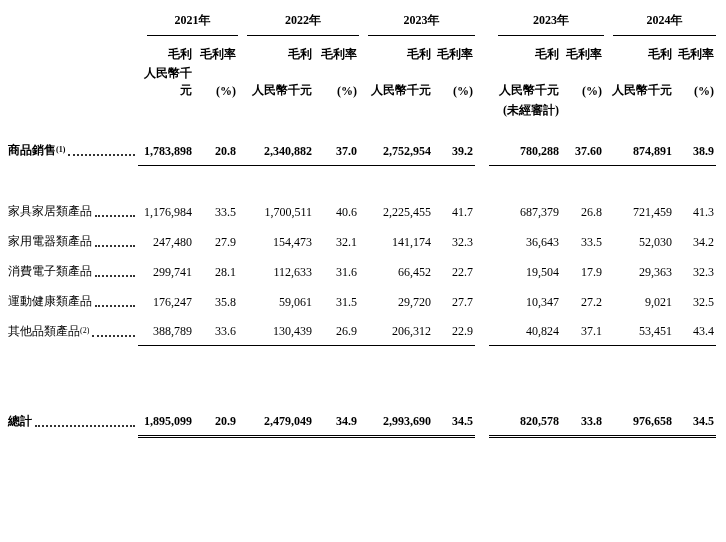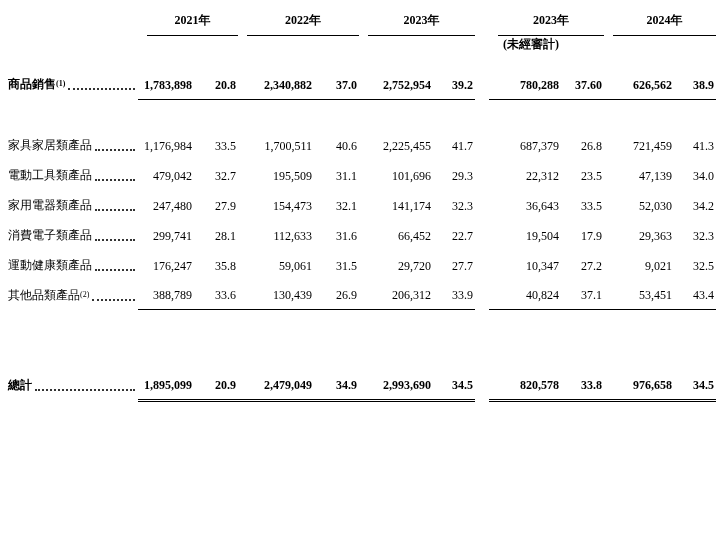--- a/index.html
+++ b/index.html
@@ -69,20 +69,48 @@
             <div class="yline">2023年</div>
           </th>
         <th class="gapc"></th>
         <th colspan="2">
             <div class="yline">2023年</div>
           </th>
         <th colspan="2">
             <div class="yline">2024年</div>
           </th>
       </tr>
+      <tr class="hr3">
+        <th class="lbl"></th>
+        <th class="num">毛利</th>
+        <th class="num">毛利率</th>
+        <th class="num">毛利</th>
+        <th class="num">毛利率</th>
+        <th class="num">毛利</th>
+        <th class="num">毛利率</th>
+        <th class="gapc"></th>
+        <th class="num">毛利</th>
+        <th class="num">毛利率</th>
+        <th class="num">毛利</th>
+        <th class="num">毛利率</th>
+      </tr>
+      <tr class="hr4">
+        <th class="lbl"></th>
+        <th class="num">人民幣千元</th>
+        <th class="num">(%)</th>
+        <th class="num">人民幣千元</th>
+        <th class="num">(%)</th>
+        <th class="num">人民幣千元</th>
+        <th class="num">(%)</th>
+        <th class="gapc"></th>
+        <th class="num">人民幣千元</th>
+        <th class="num">(%)</th>
+        <th class="num">人民幣千元</th>
+        <th class="num">(%)</th>
+      </tr>
       <tr class="hr5">
         <th class="lbl"></th>
         <th colspan="6"></th>
         <th class="gapc"></th>
         <th class="num">(未經審計)</th>
         <th></th>
         <th></th>
         <th></th>
       </tr>
     </thead>
@@ -97,21 +125,21 @@
           </td>
           <td class="num">1,783,898</td>
           <td class="num">20.8</td>
           <td class="num">2,340,882</td>
           <td class="num">37.0</td>
           <td class="num">2,752,954</td>
           <td class="num">39.2</td>
           <td class="gapc"></td>
           <td class="num">780,288</td>
           <td class="num">37.60</td>
-          <td class="num">626,562</td>
+          <td class="num">874,891</td>
           <td class="num">38.9</td>
         </tr>
         <tr class="spacer">
           <td colspan="12"></td>
         </tr>
         <tr class="">
           <td class="lbl">
             <span class="labelwrap">
               <span>家具家居類產品</span>
               <span class="leader"></span>
@@ -125,39 +153,20 @@
           <td class="num">41.7</td>
           <td class="gapc"></td>
           <td class="num">687,379</td>
           <td class="num">26.8</td>
           <td class="num">721,459</td>
           <td class="num">41.3</td>
         </tr>
         <tr class="">
           <td class="lbl">
             <span class="labelwrap">
-              <span>電動工具類產品</span>
-              <span class="leader"></span>
-            </span>
-          </td>
-          <td class="num">479,042</td>
-          <td class="num">32.7</td>
-          <td class="num">195,509</td>
-          <td class="num">31.1</td>
-          <td class="num">101,696</td>
-          <td class="num">29.3</td>
-          <td class="gapc"></td>
-          <td class="num">22,312</td>
-          <td class="num">23.5</td>
-          <td class="num">47,139</td>
-          <td class="num">34.0</td>
-        </tr>
-        <tr class="">
-          <td class="lbl">
-            <span class="labelwrap">
               <span>家用電器類產品</span>
               <span class="leader"></span>
             </span>
           </td>
           <td class="num">247,480</td>
           <td class="num">27.9</td>
           <td class="num">154,473</td>
           <td class="num">32.1</td>
           <td class="num">141,174</td>
           <td class="num">32.3</td>
@@ -211,21 +220,21 @@
               <span>其他品類產品</span>
               <sup>(2)</sup>
               <span class="leader"></span>
             </span>
           </td>
           <td class="num">388,789</td>
           <td class="num">33.6</td>
           <td class="num">130,439</td>
           <td class="num">26.9</td>
           <td class="num">206,312</td>
-          <td class="num">33.9</td>
+          <td class="num">22.9</td>
           <td class="gapc"></td>
           <td class="num">40,824</td>
           <td class="num">37.1</td>
           <td class="num">53,451</td>
           <td class="num">43.4</td>
         </tr>
         <tr class="spacer">
           <td colspan="12"></td>
         </tr>
         <tr class="spacer">

